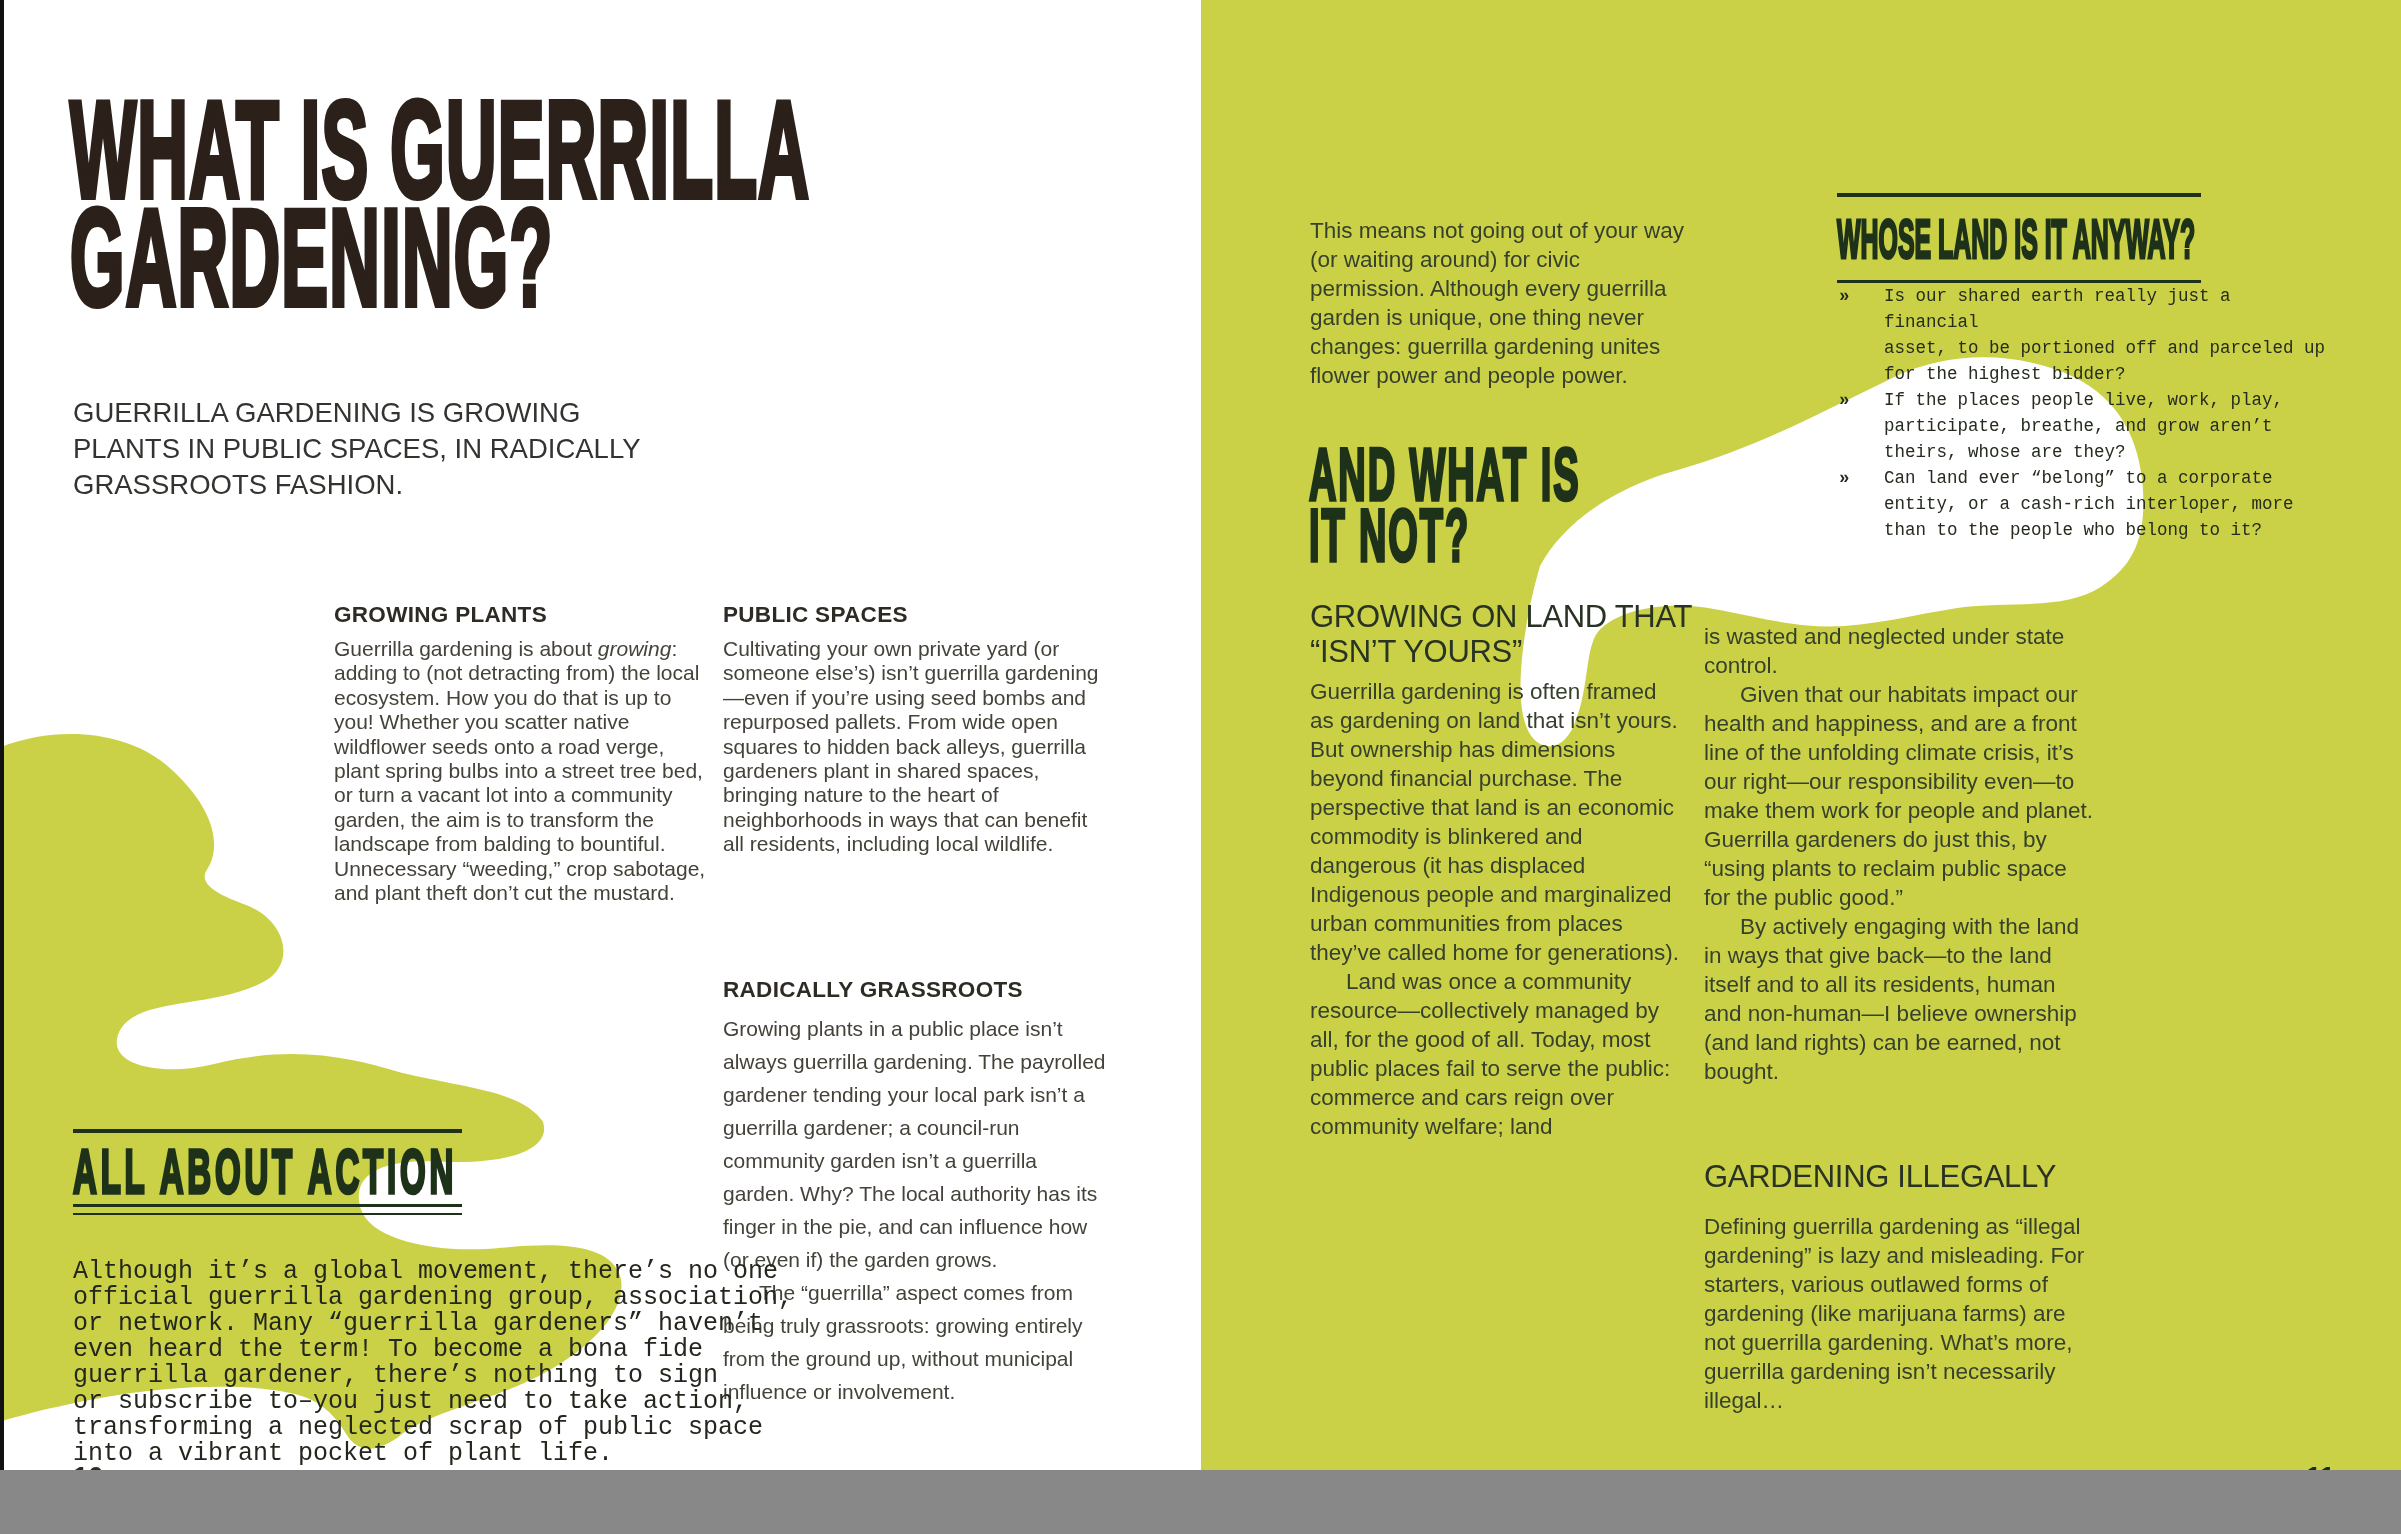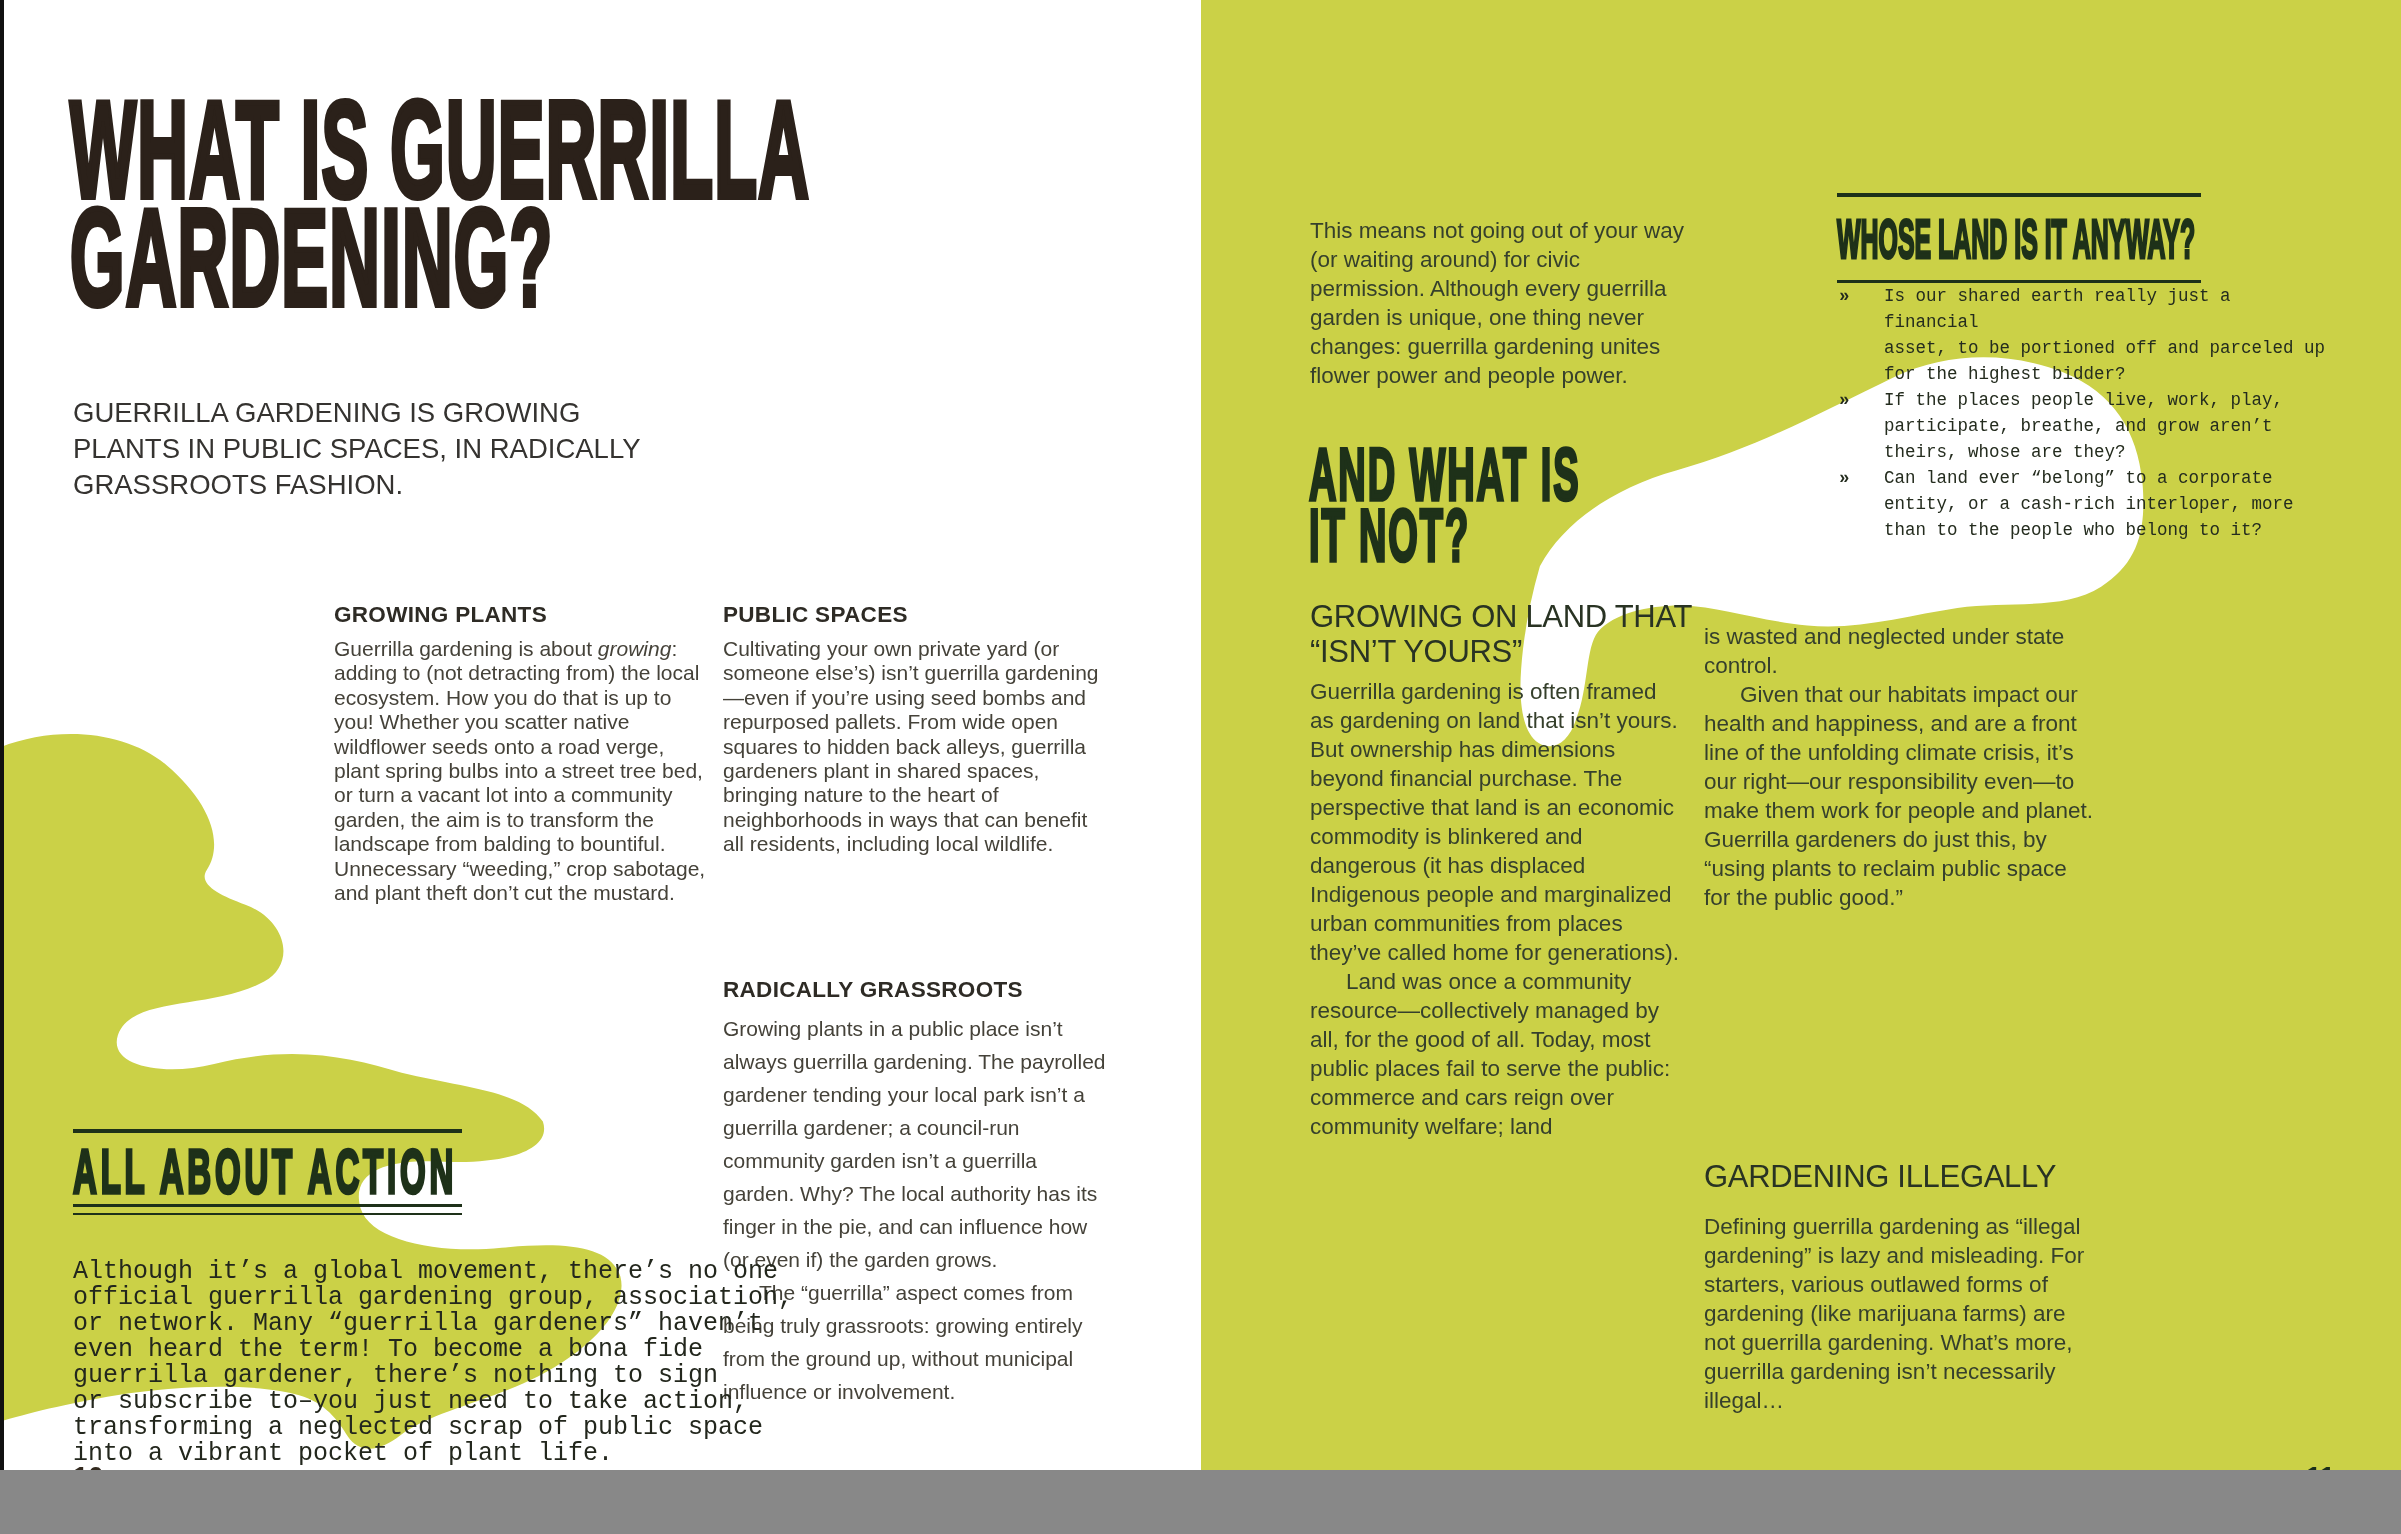--- a/index.html
+++ b/index.html
@@ -154,20 +154,21 @@
     <span style="display:block">“ISN’T YOURS”</span>
   </div>
   <div class="abs body-r" style="left:1310px;top:677px;width:375px;">
     <p>Guerrilla gardening is often framed as gardening on land that isn’t yours. But ownership has dimensions beyond financial purchase. The perspective that land is an economic commodity is blinkered and dangerous (it has displaced Indigenous people and marginalized urban communities from places they’ve called home for generations).</p>
     <p class="ind">Land was once a community resource—collectively managed by all, for the good of all. Today, most public places fail to serve the public: commerce and cars reign over community welfare; land</p>
   </div>
 
   <div class="abs body-r" style="left:1704px;top:622px;width:395px;">
     <p>is wasted and neglected under state control.</p>
     <p class="ind">Given that our habitats impact our health and happiness, and are a front line of the unfolding climate crisis, it’s our right—our responsibility even—to make them work for people and planet. Guerrilla gardeners do just this, by “using plants to reclaim public space for the public good.”</p>
+    <p class="ind">By actively engaging with the land in ways that give back—to the land itself and to all its residents, human and non-human—I believe ownership (and land rights) can be earned, not bought.</p>
   </div>
   <div class="abs subhead-r" style="left:1704px;top:1159px;">GARDENING ILLEGALLY</div>
   <div class="abs body-r" style="left:1704px;top:1212px;width:395px;">
     <p>Defining guerrilla gardening as “illegal gardening” is lazy and misleading. For starters, various outlawed forms of gardening (like marijuana farms) are not guerrilla gardening. What’s more, guerrilla gardening isn’t necessarily illegal…</p>
   </div>
 
   <div class="abs footer-label green" style="left:2075px;top:1467px;">INTRODUCTION</div>
   <div class="abs pagenum" style="left:2306px;top:1461px;color:#1c2f1a;">11</div>
 
 </div>

